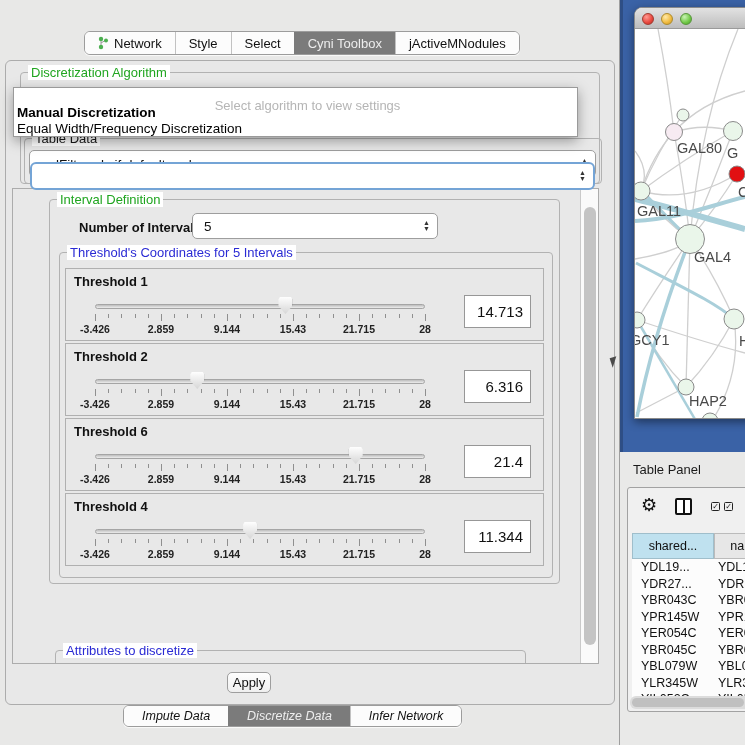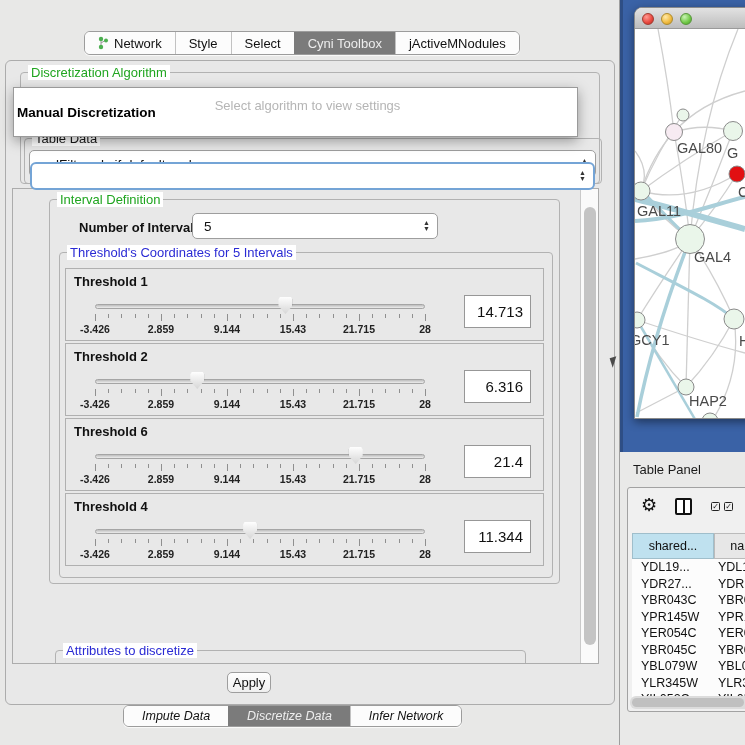--- a/index.html
+++ b/index.html
@@ -364,20 +364,21 @@
           <span>Discretize Data</span>
         </div>
         <div class="seg-tab">
           <span>Infer Network</span>
         </div>
       </div>
 
     <div id="algo-popup">
       <div class="hint">Select algorithm to view settings</div>
       <div class="opt b" style="top:17px;">Manual Discretization</div>
+      <div class="opt" style="top:33px;">Equal Width/Frequency Discretization</div>
     </div>
   </div>
 
   <div id="desktop"></div>
   <div id="desktop-edge"></div>
 
   <div id="net-window">
     <div id="net-titlebar">
       <span class="traffic t-red"></span>
       <span class="traffic t-yellow"></span>

